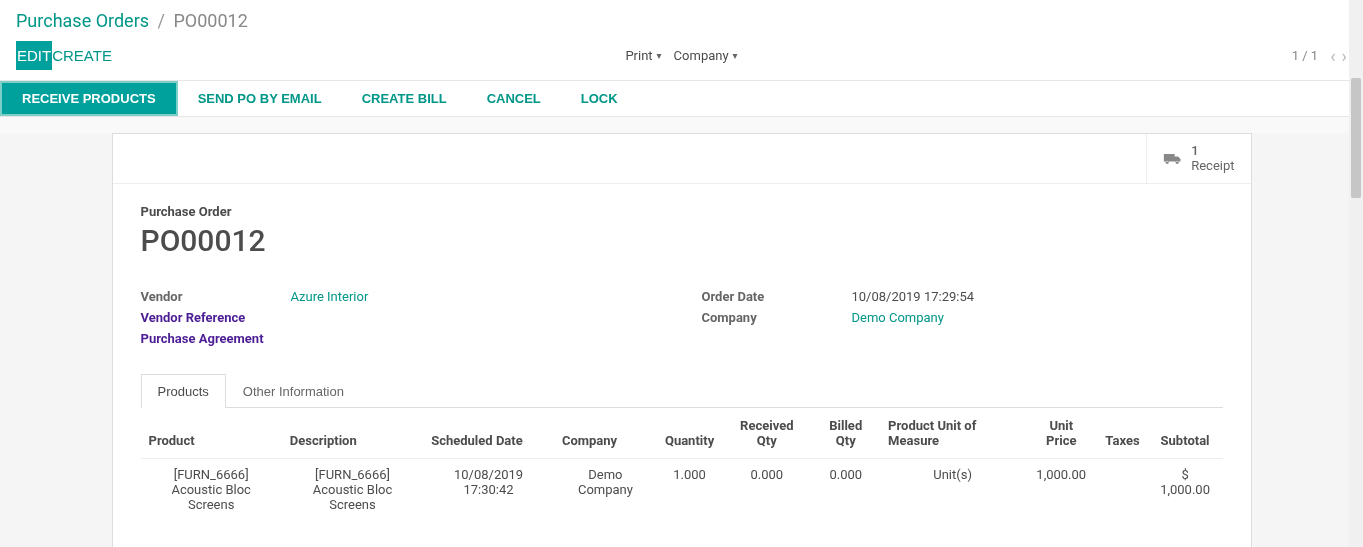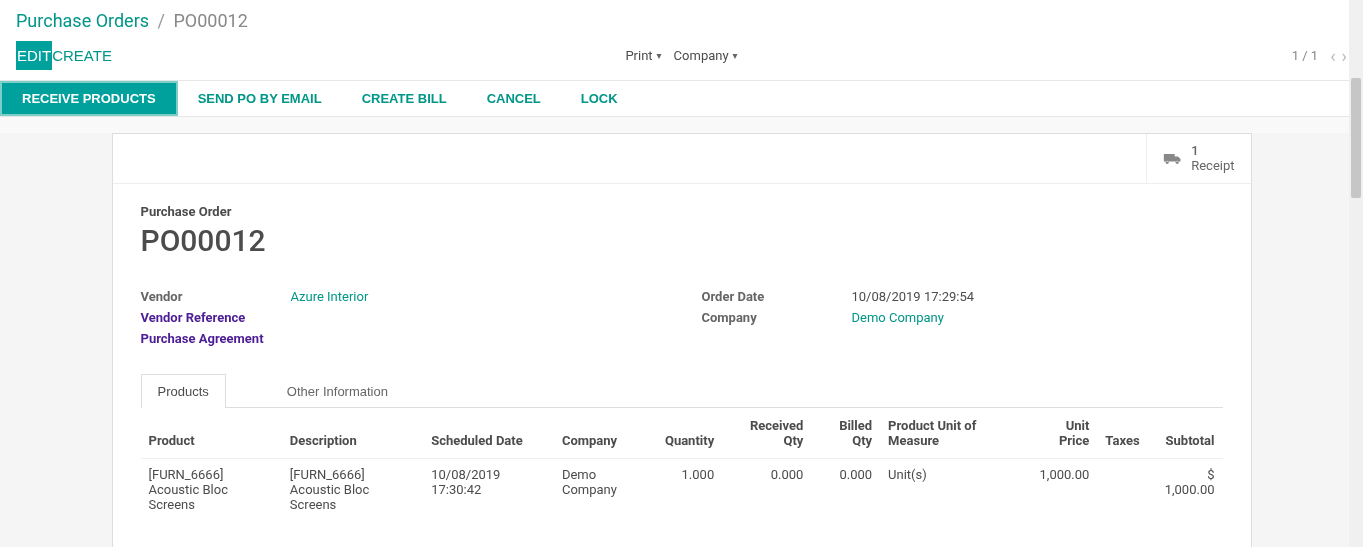--- a/index.html
+++ b/index.html
@@ -144,21 +144,21 @@
   .sheet-body { padding: 20px 28px; }
   .title-label { font-size: 13px; font-weight: 700; color: #4c4c4c; margin-bottom: 4px; }
   .title-value { font-size: 30px; font-weight: 500; color: #4c4c4c; margin-bottom: 28px; }
   .two-col { display: flex; gap: 40px; margin-bottom: 24px; }
   .col { flex: 1; }
   .frow { display: flex; padding: 3px 0; font-size: 13px; }
   .frow .lbl { width: 150px; color: #666; font-weight: 700; }
   .frow .lbl.muted { color: #4c1d95; font-weight: 700; }
   .frow .val { color: #4c4c4c; }
   .frow .val.link { color: #009688; cursor: pointer; }
-  .tabs { display: flex; border-bottom: 1px solid #ddd; margin-top: 12px; gap: 44px; }
+  .tabs { display: flex; border-bottom: 1px solid #ddd; margin-top: 12px; }
   .tab {
     padding: 9px 16px;
     font-size: 13px;
     color: #666;
     cursor: pointer;
     border: 1px solid transparent;
     border-bottom: none;
     position: relative;
     top: 1px;
     background: transparent;
@@ -169,26 +169,27 @@
     color: #4c4c4c;
   }
   table.grid { width: 100%; border-collapse: collapse; font-size: 13px; }
   table.grid th {
     text-align: left;
     font-weight: 700;
     color: #4c4c4c;
     padding: 10px 8px 10px 8px;
     vertical-align: bottom;
   }
-  table.grid th.r, table.grid td.r { text-align: right; }
+  table.grid th.r, table.grid td.r { text-align: center; }
   table.grid td {
     padding: 8px 8px;
     border-top: 1px solid #eee;
     vertical-align: top;
     color: #4c4c4c;
+    text-align: center;
   }
   .scrollbar {
     position: fixed;
     right: 0;
     top: 0;
     width: 14px;
     height: 100%;
     background: #f0f0f0;
   }
   .scrollbar .thumb {

